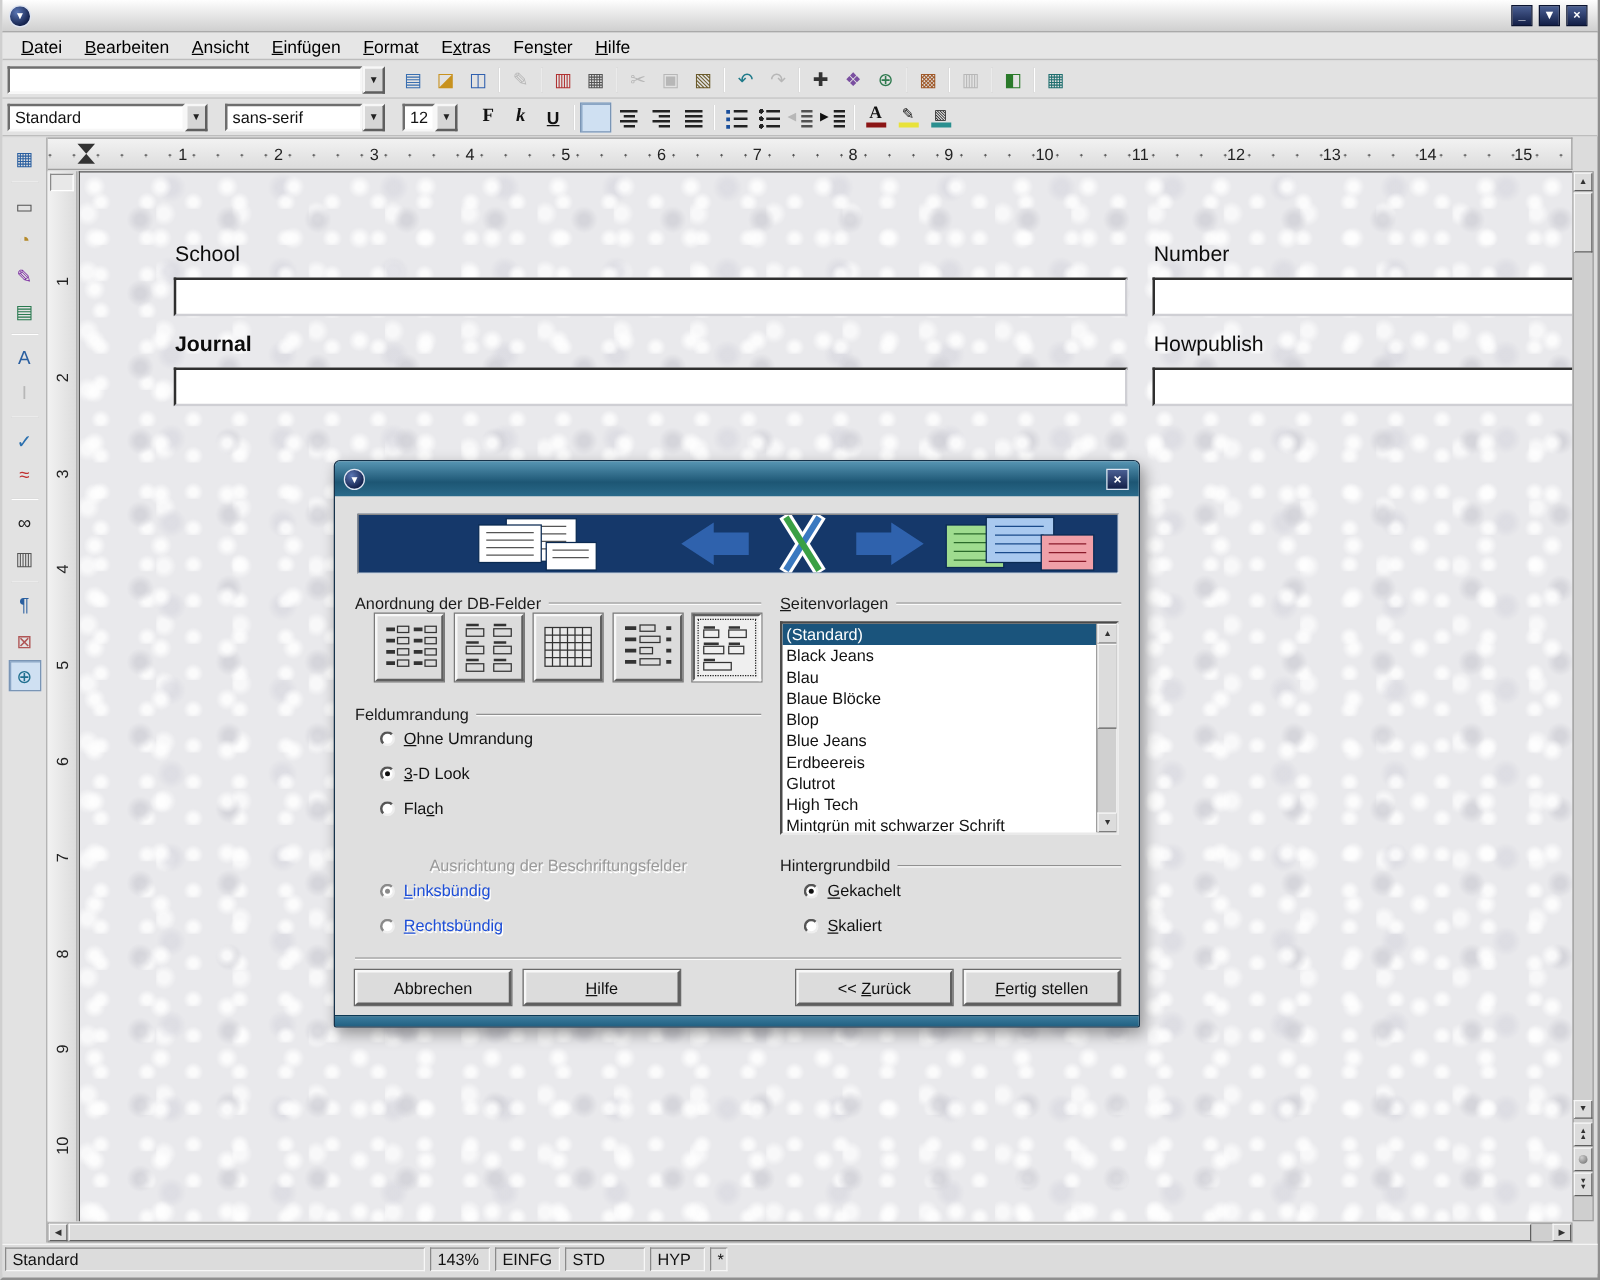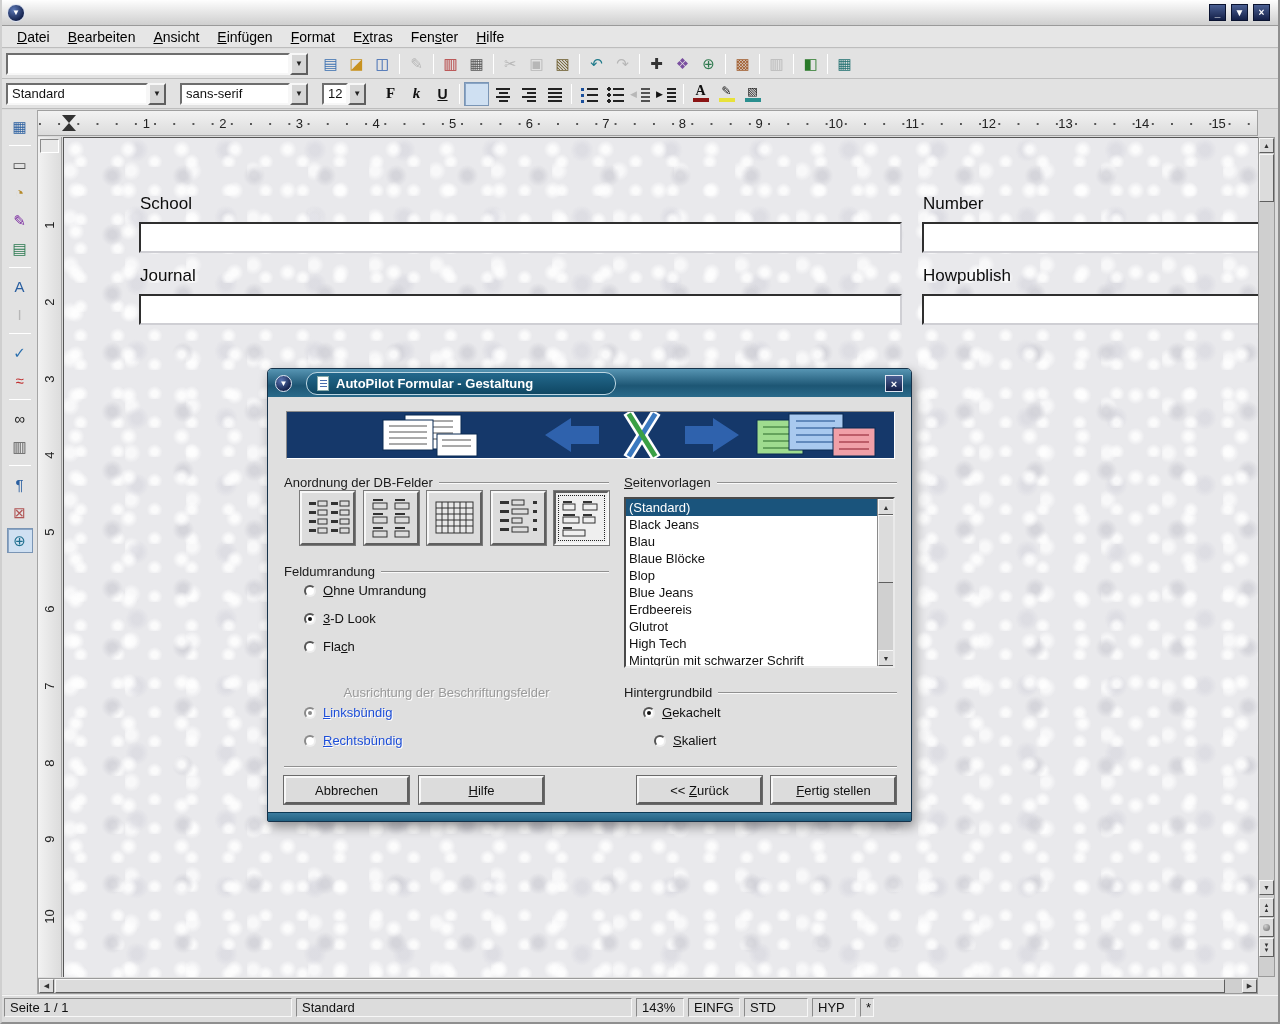--- a/index.html
+++ b/index.html
@@ -458,34 +458,30 @@
       <span>9</span>
       <span>10</span>
     </div>
   <div id="vruler-top"></div>
 
   <div id="docview">
     <span class="field-label" style="left:76px;top:56px;">School</span>
     <div class="field-box" style="left:75px;top:84px;width:763px;"></div>
     <span class="field-label" style="left:859px;top:56px;">Number</span>
     <div class="field-box" style="left:858px;top:84px;width:420px;"></div>
-    <span class="field-label" style="left:76px;top:128px;">Journal</span>
+    <span class="field-label" style="left:76px;top:128px;font-weight:bold;">Journal</span>
     <div class="field-box" style="left:75px;top:156px;width:763px;"></div>
     <span class="field-label" style="left:859px;top:128px;">Howpublish</span>
     <div class="field-box" style="left:858px;top:156px;width:420px;"></div>
   </div>
 
   <div id="dialog">
     <div id="dlg-title">
       <div class="roundbtn">
         <span>▼</span>
-      </div>
-      <div class="dlg-pill">
-        <span class="docicon"></span>
-        <span class="dlg-title-text">AutoPilot Formular - Gestaltung</span>
       </div>
       <div class="dlg-close">
         <span>×</span>
       </div>
     </div>
 
     <div id="dlg-banner">
       <svg width="607" height="46" viewBox="0 0 607 46">
         <rect x="0" y="0" width="607" height="46" fill="#15386a"></rect>
         <g stroke="#0a2a52">
@@ -697,21 +693,21 @@
         <span class="gline"></span>
     </div>
     <div>
 
     <div class="radio-row bg-opt i-radio-gekachelt selected" style="left: 375px; top: 336px;">
         <span class="radio">
             <span class="dot"></span>
           </span>
         <span><u>G</u>ekachelt</span>
       </div>
-        <div class="radio-row bg-opt i-radio-skaliert" style="left: 386px; top: 364px;">
+        <div class="radio-row bg-opt i-radio-skaliert" style="left: 375px; top: 364px;">
         <span class="radio"></span>
         <span><u>S</u>kaliert</span>
       </div>
       </div>
 
     <div class="dlg-sep"></div>
 
     <div class="dlg-btn" style="left:16px;">
         <span>Abbrechen</span>
       </div>
@@ -752,23 +748,20 @@
         <span>◀</span>
       </div>
     <div class="hthumb"></div>
     <div class="sb-btn" style="left:1203px;top:0;">
         <span>▶</span>
       </div>
   </div>
 
   <div id="statusbar">
 
-  <div class="scell i-status-page" style="width: 288px;">
-        <span>Seite 1 / 1</span>
-      </div>
       <div class="scell i-status-page-style" style="width: 336px;">
         <span>Standard</span>
       </div>
       <div class="scell i-status-zoom" style="width: 48px;">
         <span>143%</span>
       </div>
       <div class="scell i-status-insert-mode" style="width: 52px;">
         <span>EINFG</span>
       </div>
       <div class="scell i-status-selection-mode" style="width: 64px;">

